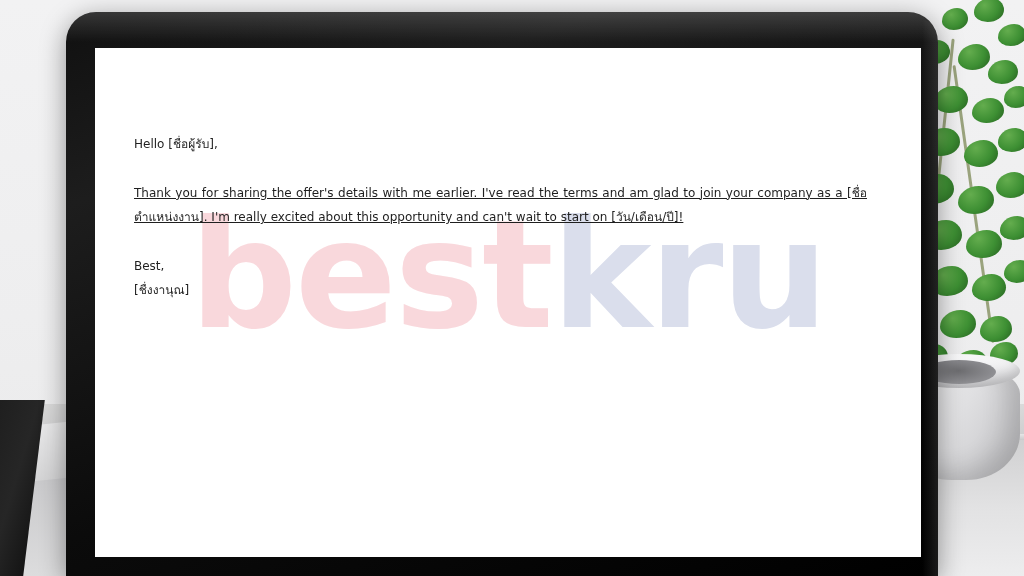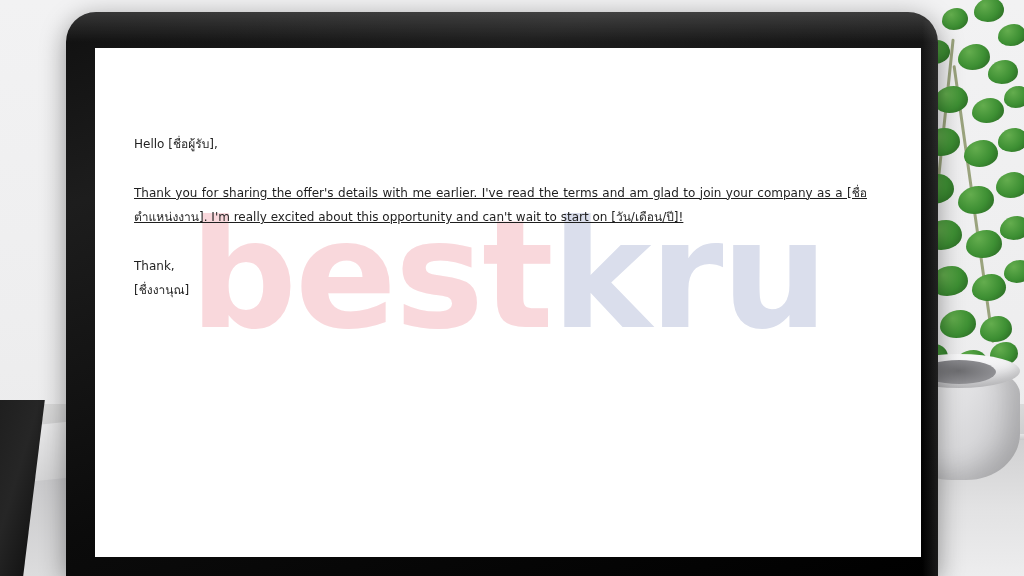--- a/index.html
+++ b/index.html
@@ -199,19 +199,19 @@
   <div class="screen">
 
     <div class="watermark">
       <span class="wm-a">best</span><span class="wm-b">kru</span>
     </div>
 
     <div class="letter">
       <p>Hello [ชื่อผู้รับ],</p>
       <p class="justify">Thank you for sharing the offer's details with me earlier. I've read the terms and am glad to join your company as a [ชื่อตำแหน่งงาน]. I'm really excited about this opportunity and can't wait to start on [วัน/เดือน/ปี]!</p>
       <p class="last">
-        <span class="sig-line">Thank,</span>
+        <span class="sig-line">Best,</span>
         <span class="sig-line">[ชื่งงานุณ]</span>
       </p>
     </div>
 
   </div>
 </div>
 
 </body></html>

